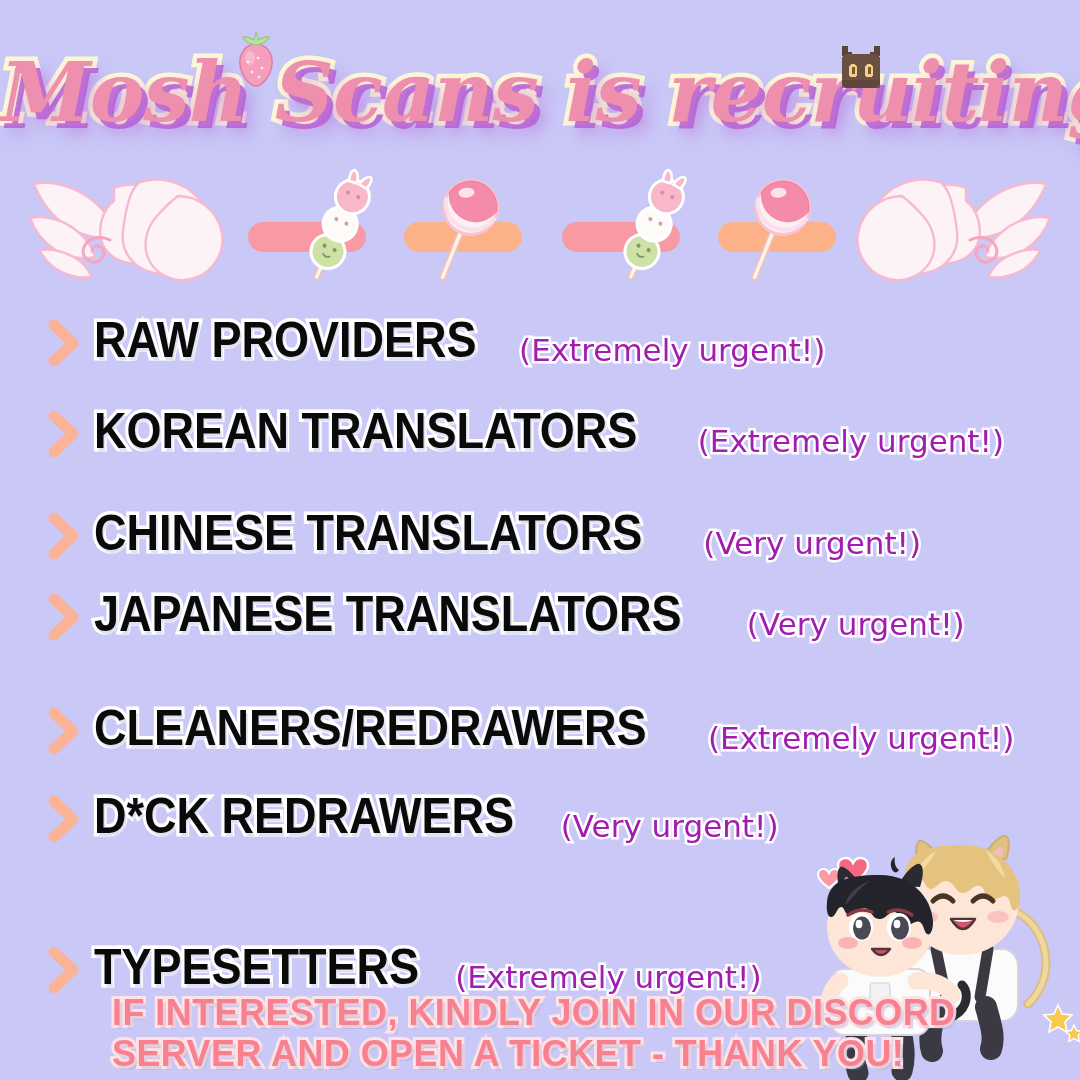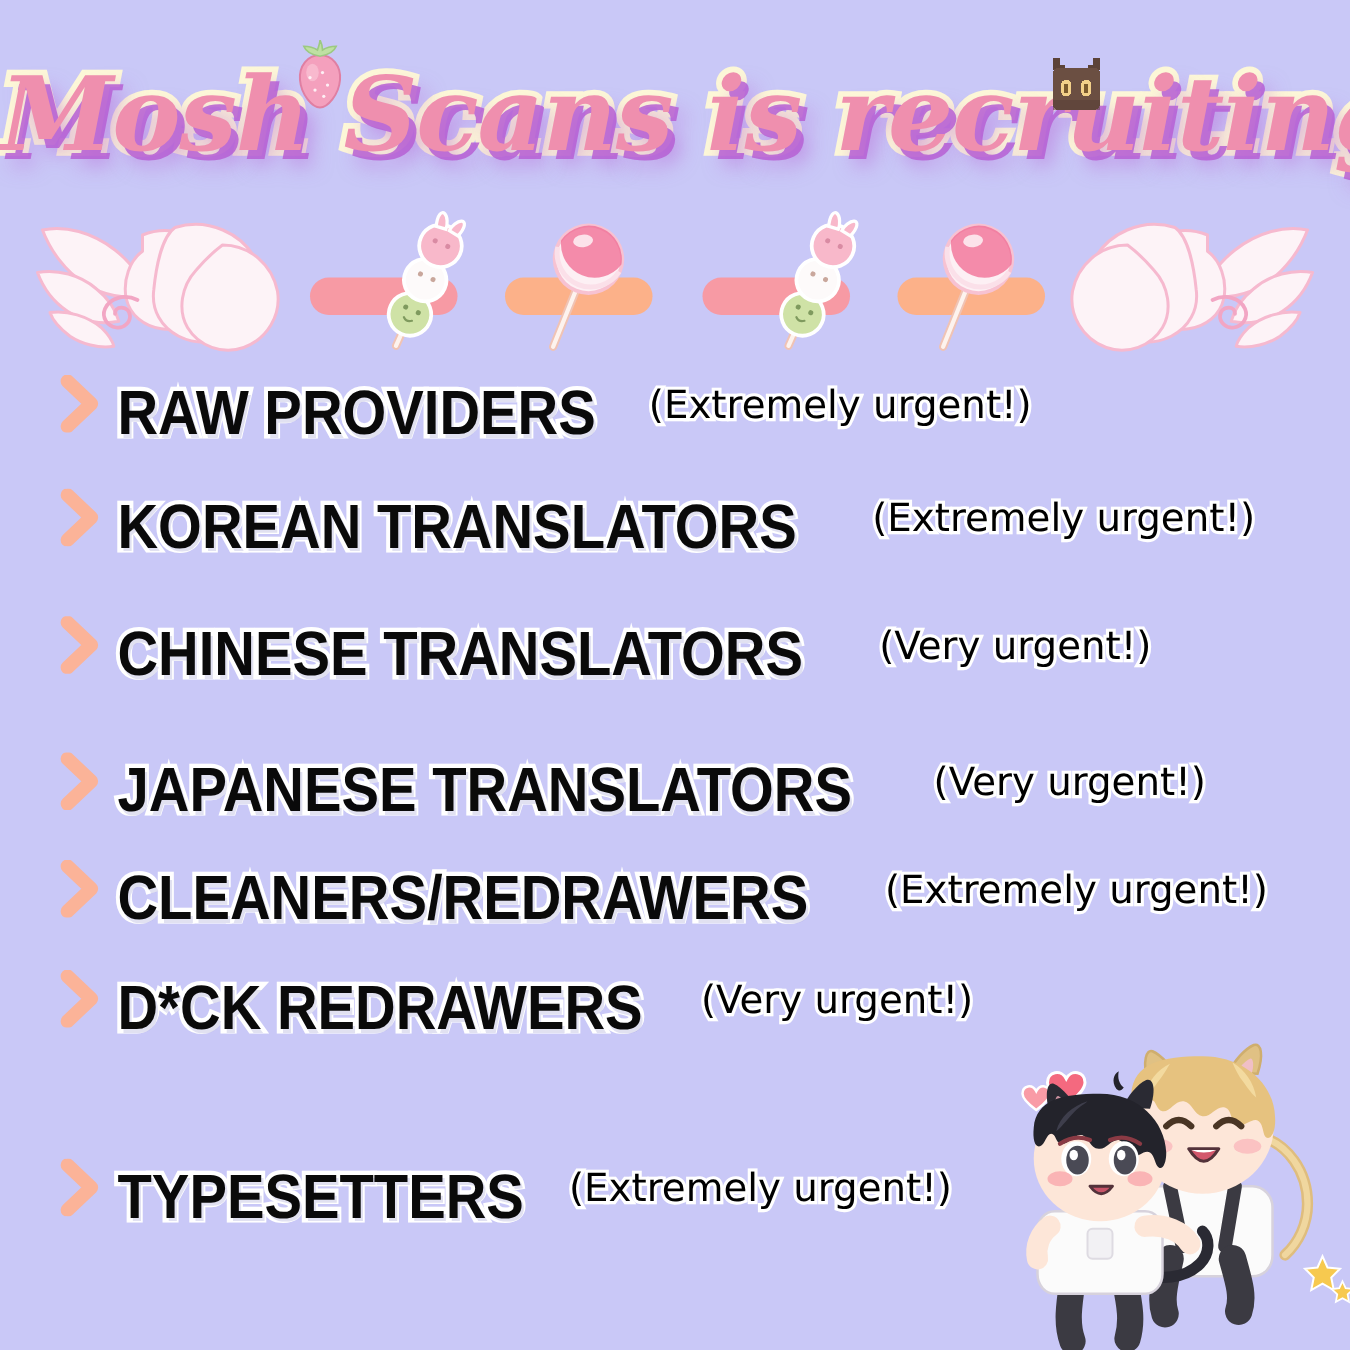--- a/index.html
+++ b/index.html
@@ -88,21 +88,21 @@
   #roles {
     position:absolute;
     left:0; top:296px;
     width:1080px;
   }
   .role-row {
     position:absolute;
     left:46px;
     height:66px;
     display:flex;
-    align-items:flex-start;
+    align-items:flex-end;
     white-space:nowrap;
   }
   .chev {
     width:34px; height:46px;
     flex:0 0 auto;
     margin-right:14px;
     position:relative;
     top:-2px;
   }
   .role-name {
@@ -116,21 +116,21 @@
     transform-origin:left center;
     -webkit-text-stroke:7px #ffffff;
     paint-order:stroke fill;
     text-shadow:2px 3px 0 rgba(120,118,190,.22);
   }
   .role-urgency {
     font-family:"DejaVu Sans", sans-serif;
     font-weight:normal;
     font-size:31px;
     line-height:40px;
-    color:#000000;
+    color:#a21caf;
     -webkit-text-stroke:5px #ffffff;
     paint-order:stroke fill;
     position:relative;
     top:2px;
   }
 
   
   #footer {
     position:absolute;
     left:112px; top:992px;
@@ -298,21 +298,21 @@
     </div>
 
     <div class="role-row" style="top:199px">
       <svg class="chev" viewBox="0 0 34 46">
         <path d="M8 5 L27 23 L8 41" fill="none" stroke="#fbb398" stroke-width="11" stroke-linecap="round" stroke-linejoin="round"></path>
       </svg>
       <span class="role-name">CHINESE TRANSLATORS</span>
       <span class="role-urgency">(Very urgent!)</span>
     </div>
 
-    <div class="role-row" style="top:308px">
+    <div class="role-row" style="top:280px">
       <svg class="chev" viewBox="0 0 34 46">
         <path d="M8 5 L27 23 L8 41" fill="none" stroke="#fbb398" stroke-width="11" stroke-linecap="round" stroke-linejoin="round"></path>
       </svg>
       <span class="role-name">JAPANESE TRANSLATORS</span>
       <span class="role-urgency">(Very urgent!)</span>
     </div>
 
     <div class="role-row" style="top:394px">
       <svg class="chev" viewBox="0 0 34 46">
         <path d="M8 5 L27 23 L8 41" fill="none" stroke="#fbb398" stroke-width="11" stroke-linecap="round" stroke-linejoin="round"></path>
@@ -411,14 +411,18 @@
     <ellipse cx="63" cy="95" rx="3.4" ry="4.2" fill="#fff"></ellipse>
     <ellipse cx="101" cy="95" rx="3.4" ry="4.2" fill="#fff"></ellipse>
     <path d="M52 86q12-8 24-3M92 83q12-5 24 3" fill="none" stroke="#8a3a44" stroke-width="3.4" stroke-linecap="round"></path>
 
     <ellipse cx="52" cy="114" rx="10" ry="6" fill="#f9a7ad" opacity=".8"></ellipse>
     <ellipse cx="116" cy="114" rx="10" ry="6" fill="#f9a7ad" opacity=".8"></ellipse>
 
     <path d="M76 120q9 12 18 0z" fill="#c75468" stroke="#53323a" stroke-width="2.3" stroke-linejoin="round"></path>
   </svg>
 
+  <div id="footer">
+    <div class="footer-line">IF INTERESTED, KINDLY JOIN IN OUR DISCORD</div>
+    <div class="footer-line">SERVER AND OPEN A TICKET - THANK YOU!</div>
+  </div>
 
 </div>
 
 </body></html>

